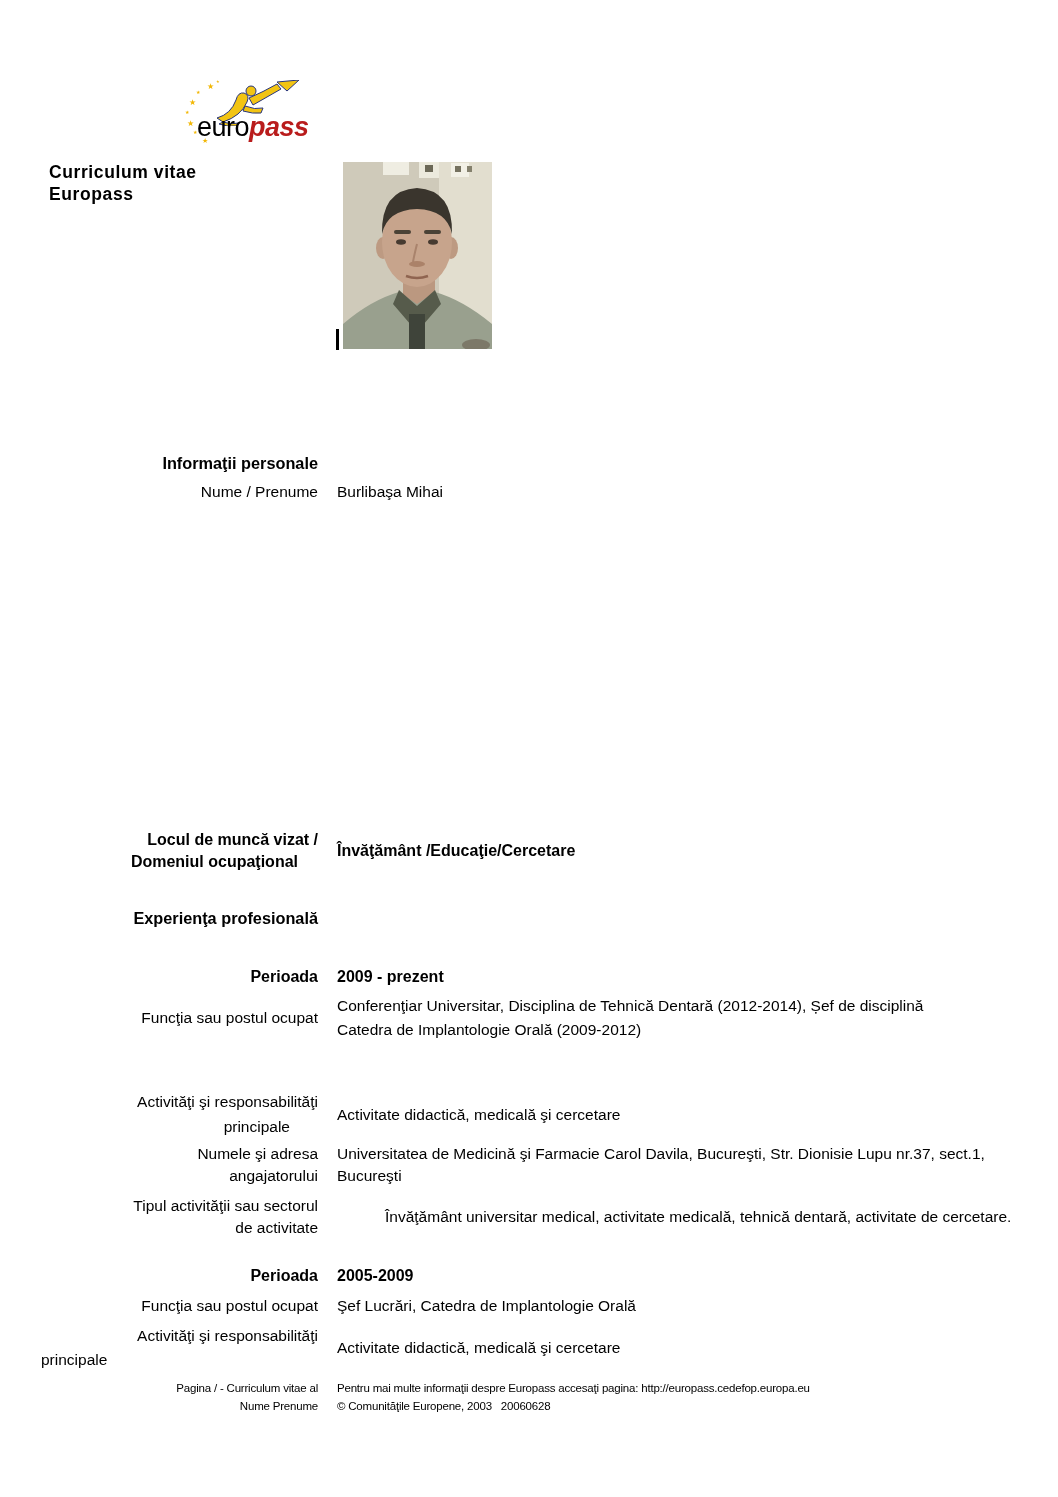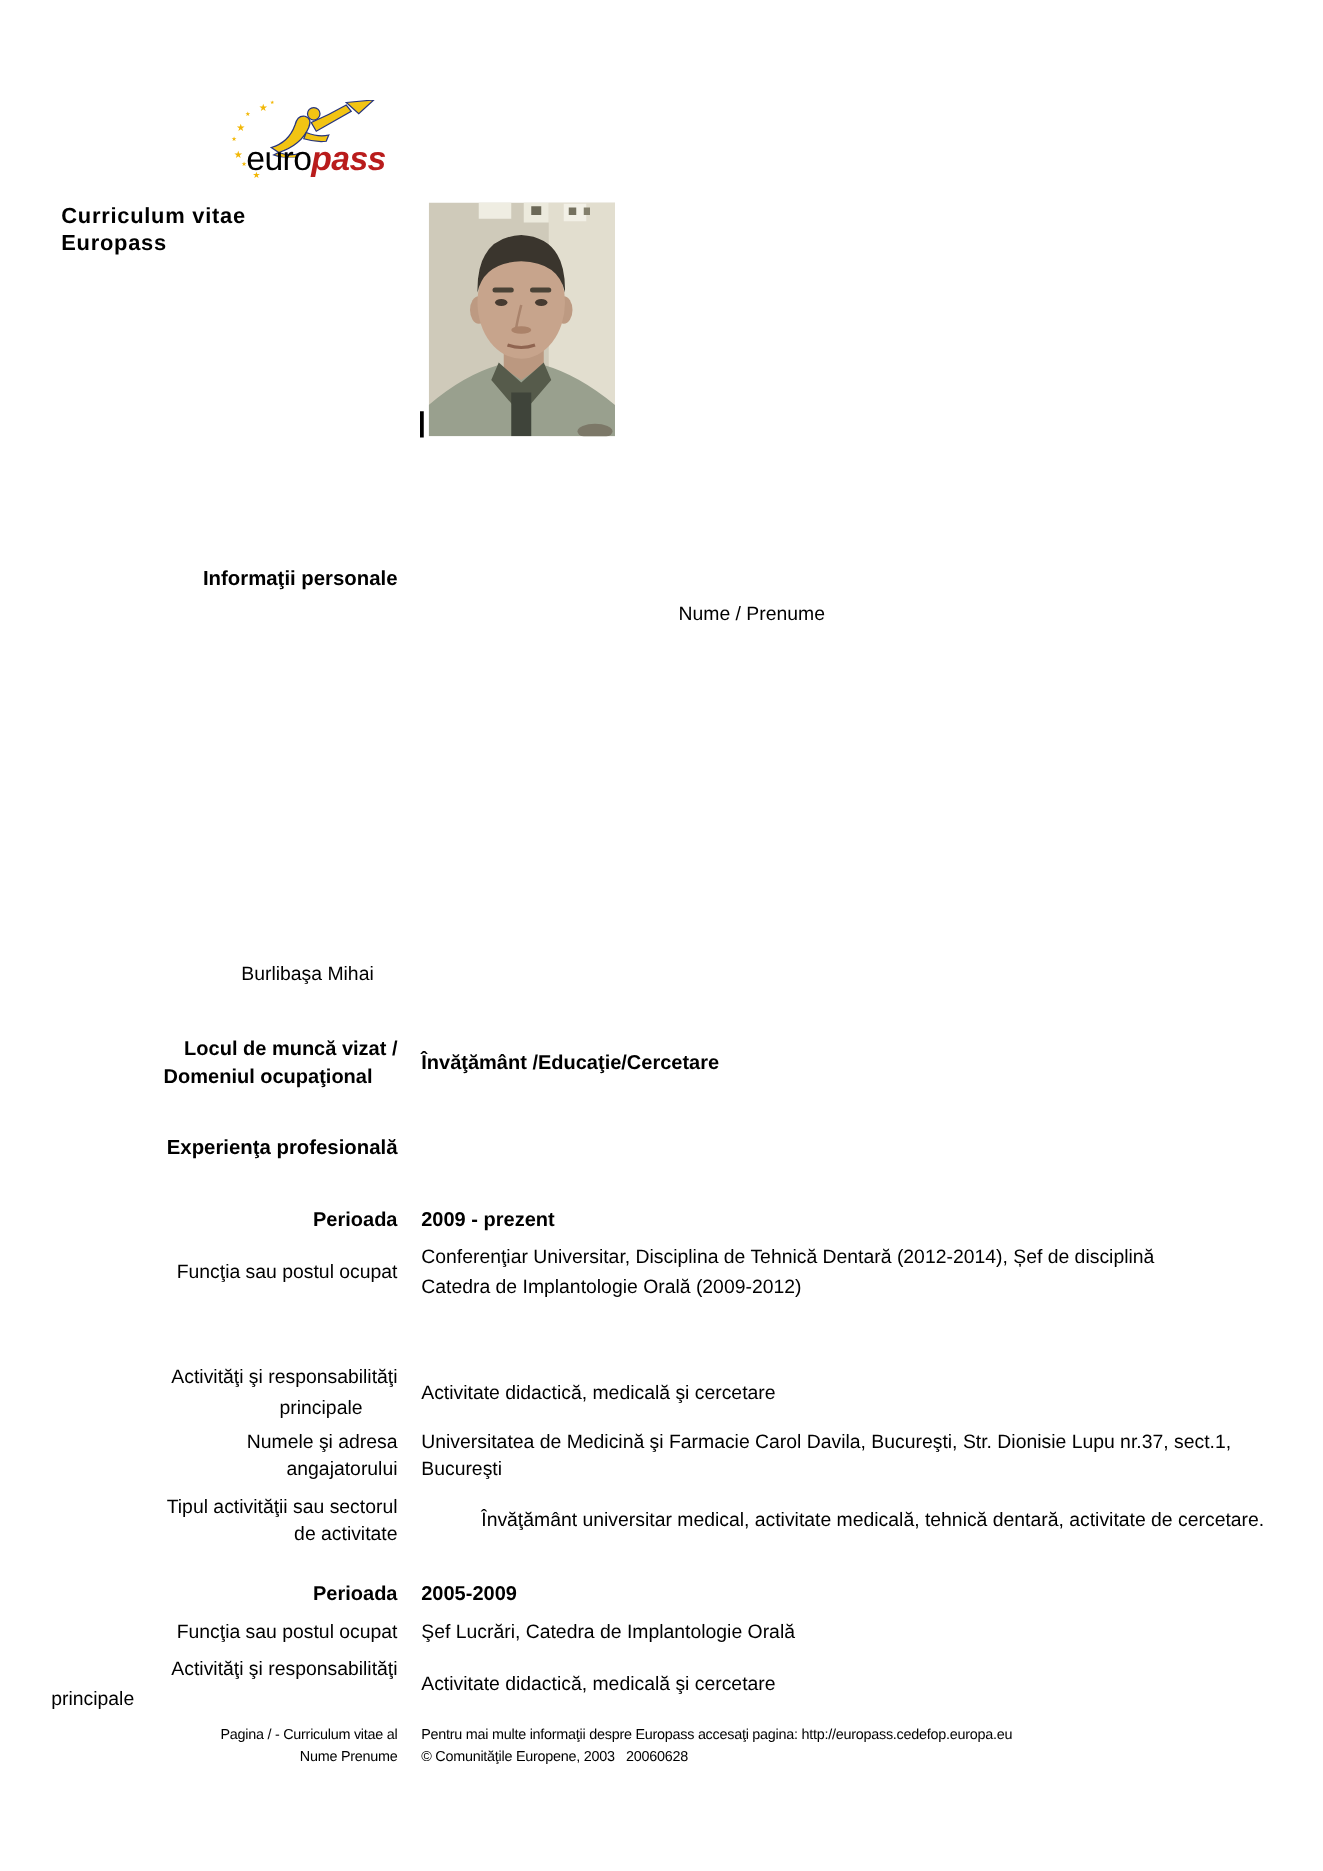--- a/index.html
+++ b/index.html
@@ -97,21 +97,21 @@
     <path d="M0,187 L0,162 Q28,138 56,130 L74,142 L92,130 Q120,138 149,162 L149,187 Z" fill="#99a08e"></path>
     <path d="M56,128 L74,144 L92,128 L98,142 L74,170 L50,142 Z" fill="#565b4b"></path>
     <rect x="66" y="152" width="16" height="35" fill="#3f443a"></rect>
     <ellipse cx="133" cy="183" rx="14" ry="6" fill="#7c7868"></ellipse>
   </svg>
   <div class="cursor-mark"></div>
 
   <div class="row" style="top:452px;">
     <div class="lbl heading">Informaţii personale</div>
   </div>
-  <div class="row" style="top:481px;flex-direction:column;">
+  <div class="row" style="top:481px;">
     <div class="lbl">Nume / Prenume</div>
     <div class="gut"></div>
     <div class="val">Burlibaşa Mihai</div>
   </div>
 
   <div class="row" style="top:829px;">
     <div class="lbl bold" style="font-size:16px;">
       <div>Locul de muncă vizat /</div>
       <div class="lbl2-pad">Domeniul ocupaţional</div>
     </div>

